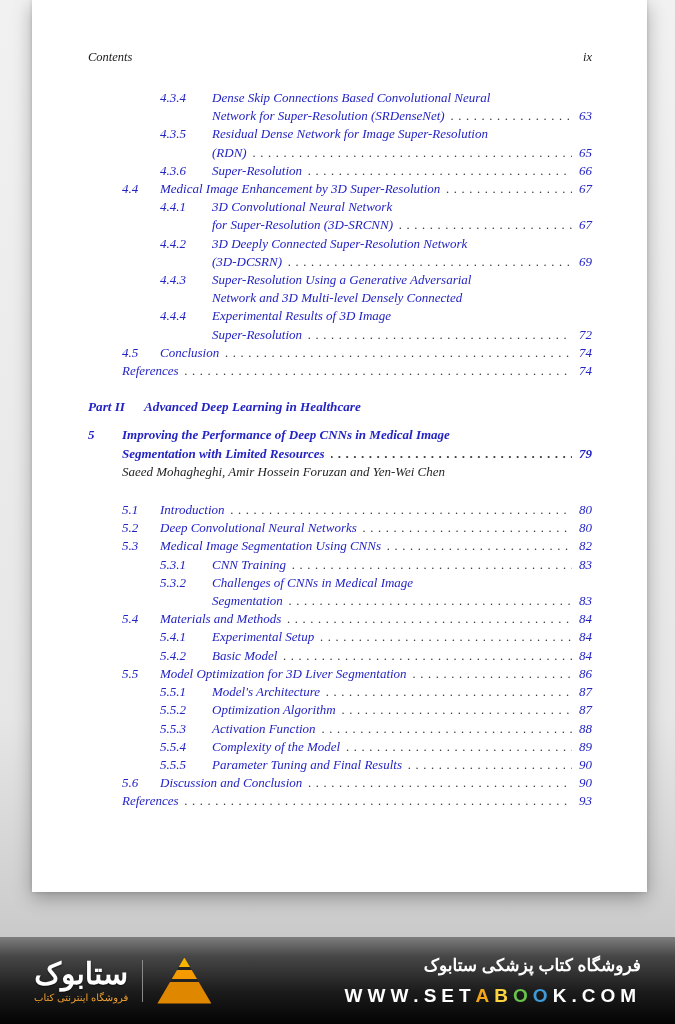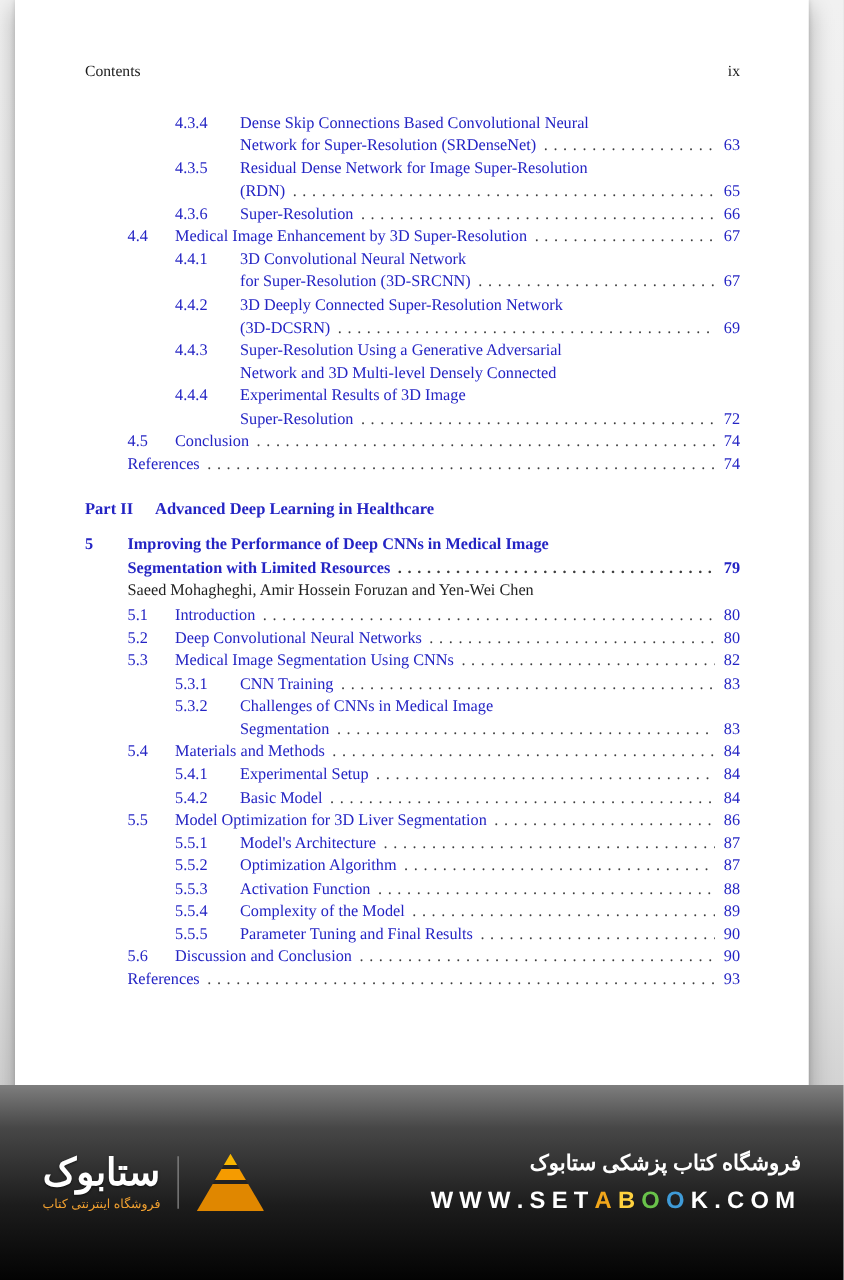--- a/index.html
+++ b/index.html
@@ -1,45 +1,45 @@
 <!DOCTYPE html>
 <html><head>
 <meta charset="utf-8">
 <style>
   html,body{margin:0;padding:0;}
   body{font-family:"Liberation Serif", serif; background:#d8d8d8;}
   #screen{position:relative;width:675px;height:1024px;overflow:hidden;
     background:linear-gradient(180deg,#f1f1f1 0%,#e6e6e6 70%,#cfcfcf 88%,#bdbdbd 100%);}
   
-  .book-page{position:absolute;left:12px;right:28px;top:0;height:892px;background:#ffffff;
+  .book-page{position:absolute;left:32px;right:28px;top:0;height:892px;background:#ffffff;
     box-shadow:0 6px 18px rgba(0,0,0,.30), 0 0 4px rgba(0,0,0,.15);
-    padding:50px 55px 0 56px;box-sizing:border-box;}
+    padding:50px 55px 0 56px;box-sizing:border-box;font-style:italic;}
   .page-header{display:flex;justify-content:space-between;align-items:baseline;
     font-size:12.5px;color:#1a1a1a;margin-bottom:24px;}
   
   .toc{font-size:13px;line-height:18.2px;color:#2424c4;}
   .toc-entry{display:flex;}
   .toc-entry .num{flex:0 0 auto;}
   .toc-entry .body{flex:1 1 auto;min-width:0;}
   .line{display:flex;align-items:flex-end;}
   .line .txt{white-space:nowrap;}
   .dots{flex:1 1 auto;overflow:hidden;white-space:nowrap;margin:0 2px 0 6px;color:#3c3c3c;}
   .dots::after{content:"..........................................................................................";
     letter-spacing:4.5px;}
   .pg{flex:0 0 auto;min-width:18px;text-align:right;}
   .sub3{padding-left:72px;} .sub3 .num{width:52px;}
   .sub2{padding-left:34px;} .sub2 .num{width:38px;}
   .chapter{padding-left:0;font-weight:bold;margin-top:10px;}
   .chapter .num{width:34px;}
   .part{padding-left:0;font-weight:bold;margin-top:18px;margin-bottom:8px;font-size:13.2px;}
   .part .num{width:56px;}
   .refs{padding-left:34px;}
-  .authors{padding-left:34px;color:#1f1f1f;margin-bottom:2px;}
+  .authors{padding-left:34px;color:#1f1f1f;margin-bottom:20px;}
   
-  .footer{position:absolute;left:0;right:0;bottom:0;height:156px;
+  .footer{position:absolute;left:0;right:0;bottom:0;height:87px;
     background:linear-gradient(180deg,#7e7e7e 0%,#474747 22%,#1c1c1c 62%,#030303 100%);
     display:flex;align-items:center;justify-content:space-between;
     padding:0 34px;box-sizing:border-box;font-family:"Liberation Sans", sans-serif;}
   .logo-block{display:flex;align-items:center;gap:14px;}
   .logo-word-col{display:flex;flex-direction:column;align-items:center;gap:3px;}
   .logo-word{color:#ffffff;font-size:30px;font-weight:bold;line-height:30px;
     text-shadow:0 1px 2px rgba(0,0,0,.6);}
   .logo-sub{color:#f0a030;font-size:10px;text-align:right;}
   .logo-divider{width:1px;height:42px;background:#8a8a8a;}
   .logo-triangle{width:54px;height:46px;

